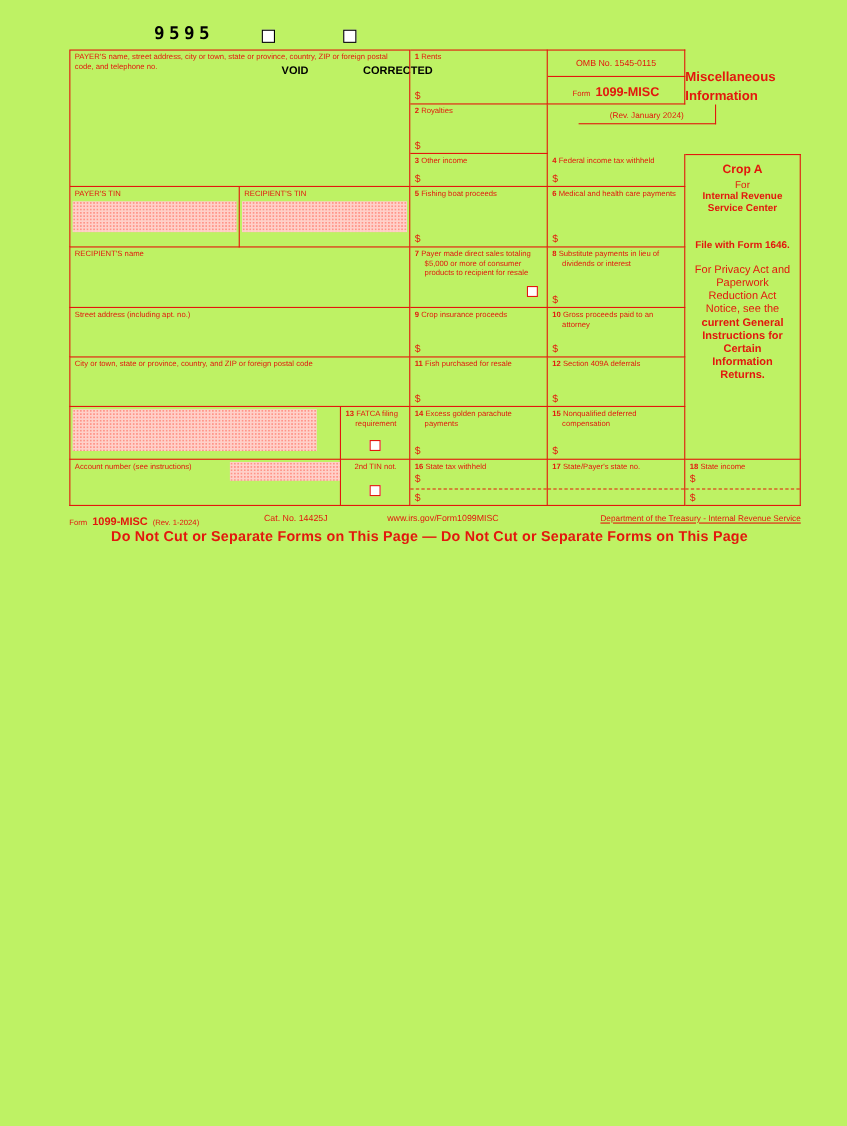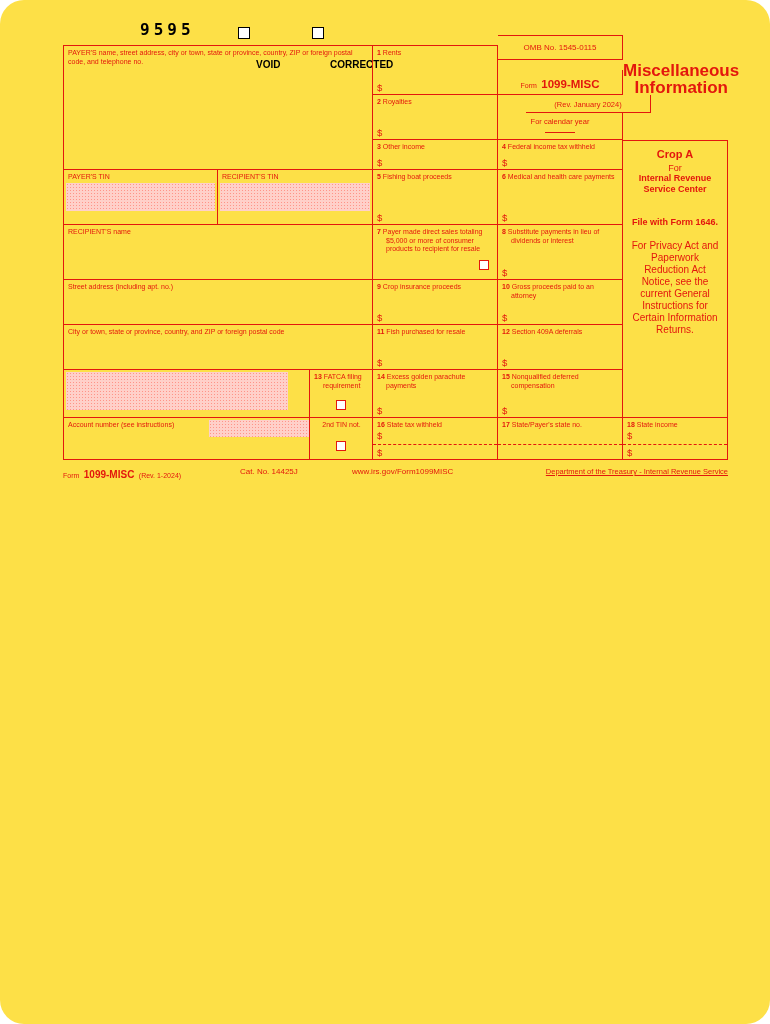--- a/index.html
+++ b/index.html
@@ -2,21 +2,21 @@
 <html style="--red: #e3170d; --pink: #ffd0c9; --pinkdot: #ff9488;"><head>
 <meta charset="utf-8">
 <style>
   :root{
     --red:#e3170d;
     --pink:#ffd0c9;
     --pinkdot:#ff9488;
   }
   *{margin:0;padding:0;box-sizing:border-box;}
   body{background:#fff;font-family:"Liberation Sans",sans-serif;}
-  .page{position:relative;width:770px;height:1024px;background:#fde047;overflow:hidden;border-radius:24px;}
+  .page{position:relative;width:770px;height:1024px;background:#bef264;overflow:hidden;}
 
   .print-code{position:absolute;left:140px;top:20px;font-family:"DejaVu Sans Mono",monospace;
     font-size:16px;font-weight:bold;letter-spacing:4px;color:#000;}
   .cb{position:absolute;width:12px;height:12px;border:1.5px solid #000;background:#fff;}
   .top-label{position:absolute;font-size:10px;font-weight:600;color:#000;line-height:12px;margin-top:31px;}
 
   .cell{position:absolute;border-right:1px solid var(--red);border-bottom:1px solid var(--red);
     color:var(--red);}
   .bt{border-top:1px solid var(--red);}
   .bl{border-left:1px solid var(--red);}
@@ -37,29 +37,29 @@
 
   .chead{text-align:center;}
   .omb{font-size:8px;padding-top:7px;}
   .formline{padding-top:4px;}
   .fw{font-size:7px;}
   .fnum{font-size:11.5px;font-weight:bold;}
   .rev{font-size:7.5px;padding-top:5px;}
   .cal{font-size:7.5px;padding-top:4px;}
   .year-blank{width:30px;height:1px;border-bottom:1px solid var(--red);margin:6px auto 0;}
 
-  .misc-title{font-size:17px;font-weight:bold;line-height:17px;text-align:right;padding-top:17px;}
+  .misc-title{font-size:12px;font-weight:bold;line-height:17px;text-align:left;padding-top:17px;}
 
   .copy-cell{text-align:center;padding-top:5px;}
   .copy-a{font-size:11px;font-weight:bold;margin-top:2px;}
   .for-word{font-size:9px;margin-top:3px;}
   .irs-center{font-size:9px;font-weight:bold;line-height:11px;width:80px;margin:0 auto;}
   .file-with{font-size:9px;font-weight:bold;margin-top:22px;}
   .privacy{font-size:10px;line-height:12px;width:92px;margin:13px auto 0;}
-  .privacy .bold{font-weight:normal;}
+  .privacy .bold{font-weight:bold;}
 
   .f-abs{position:absolute;color:var(--red);}
   .fs7{font-size:7px;}
   .fs8{font-size:8px;}
   .fs10b{font-size:10px;font-weight:bold;}
   .treasury{font-size:7.5px;text-decoration:underline;}
   .do-not-cut{position:absolute;left:63px;width:655px;top:480px;text-align:center;
     color:var(--red);font-size:13px;font-weight:bold;letter-spacing:0.2px;}
 </style>
 </head>
@@ -75,21 +75,21 @@
 
   <div class="cell bt bl" style="left:63px;top:45px;width:310px;height:125px">
     <div class="lbl">PAYER'S name, street address, city or town, state or province, country, ZIP or foreign postal code, and telephone no.</div>
   </div>
 
   <div class="cell bt" style="left:373px;top:45px;width:125px;height:50px">
     <div class="lbl hang"><b>1</b> <span>Rents</span></div>
     <div class="dollar">$</div>
   </div>
 
-  <div class="cell bt chead omb" style="left:498px;top:35px;width:125px;height:25px">
+  <div class="cell bt chead omb" style="left:498px;top:45px;width:125px;height:25px">
     <span>OMB No. 1545-0115</span>
   </div>
 
   <div class="cell noborder misc-title" style="left:623px;top:45px;width:105px;height:95px">
     <span>Miscellaneous Information</span>
   </div>
 
   <div class="cell chead formline" style="left:498px;top:70px;width:125px;height:25px">
     <span class="fw">Form</span>
     <span class="fnum">1099-MISC</span>
@@ -97,24 +97,20 @@
 
   <div class="cell" style="left:373px;top:95px;width:125px;height:45px">
     <div class="lbl hang"><b>2</b> <span>Royalties</span></div>
     <div class="dollar">$</div>
   </div>
 
   <div class="cell chead rev" style="left:526px;top:95px;width:125px;height:18px">
     <span>(Rev. January 2024)</span>
   </div>
 
-  <div class="cell chead cal" style="left:498px;top:113px;width:125px;height:27px">
-    <span>For calendar year</span>
-    <div class="year-blank"></div>
-  </div>
 
   <div class="cell" style="left:373px;top:140px;width:125px;height:30px">
     <div class="lbl hang"><b>3</b> <span>Other income</span></div>
     <div class="dollar">$</div>
   </div>
 
   <div class="cell" style="left:498px;top:140px;width:125px;height:30px">
     <div class="lbl hang"><b>4</b> <span>Federal income tax withheld</span></div>
     <div class="dollar">$</div>
   </div>
@@ -241,14 +237,15 @@
   </div>
 
   <div class="f-abs" style="left:63px;top:464px">
     <span class="fs7">Form</span>
     <span class="fs10b">1099-MISC</span>
     <span class="fs7">(Rev. 1-2024)</span>
   </div>
   <div class="f-abs fs8" style="left:240px;top:467px">Cat. No. 14425J</div>
   <div class="f-abs fs8" style="left:352px;top:467px">www.irs.gov/Form1099MISC</div>
   <div class="f-abs treasury" style="right:42px;top:467px">Department of the Treasury - Internal Revenue Service</div>
+  <div class="do-not-cut">Do Not Cut or Separate Forms on This Page — Do Not Cut or Separate Forms on This Page</div>
 
 </div>
 
 </body></html>

